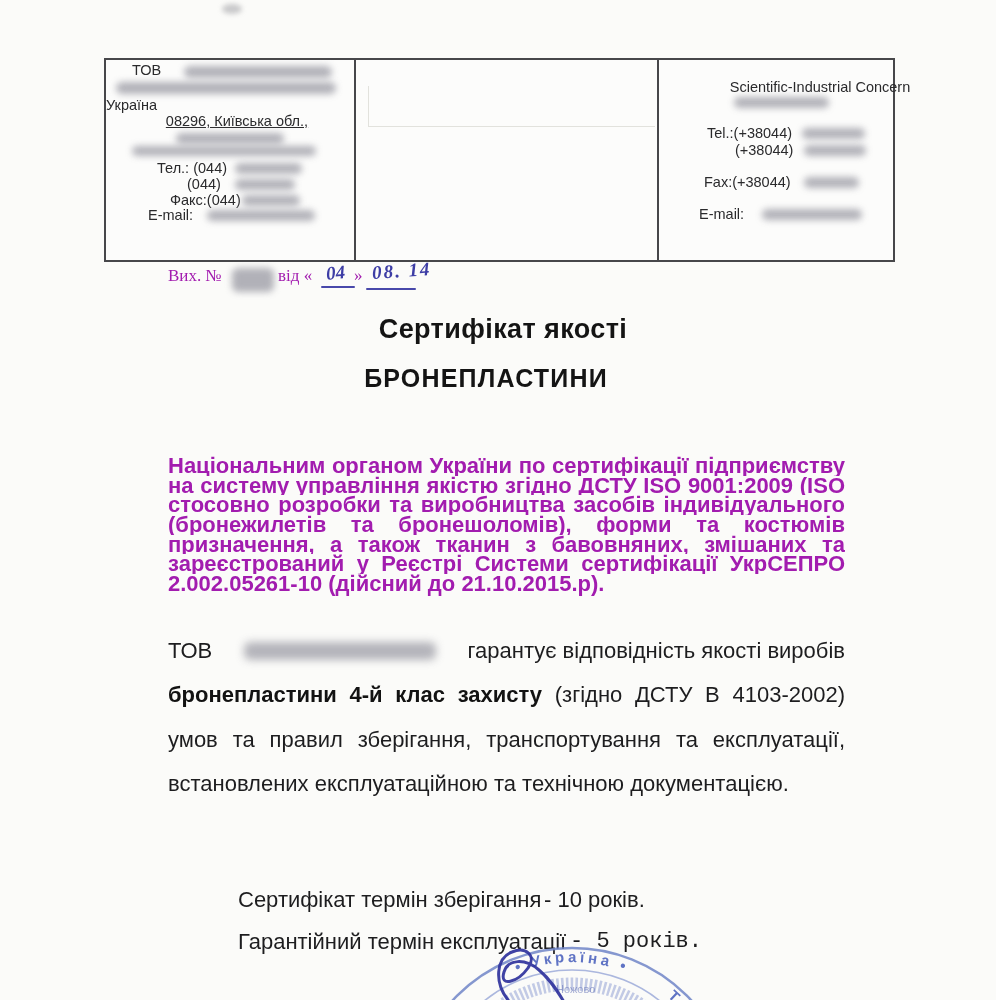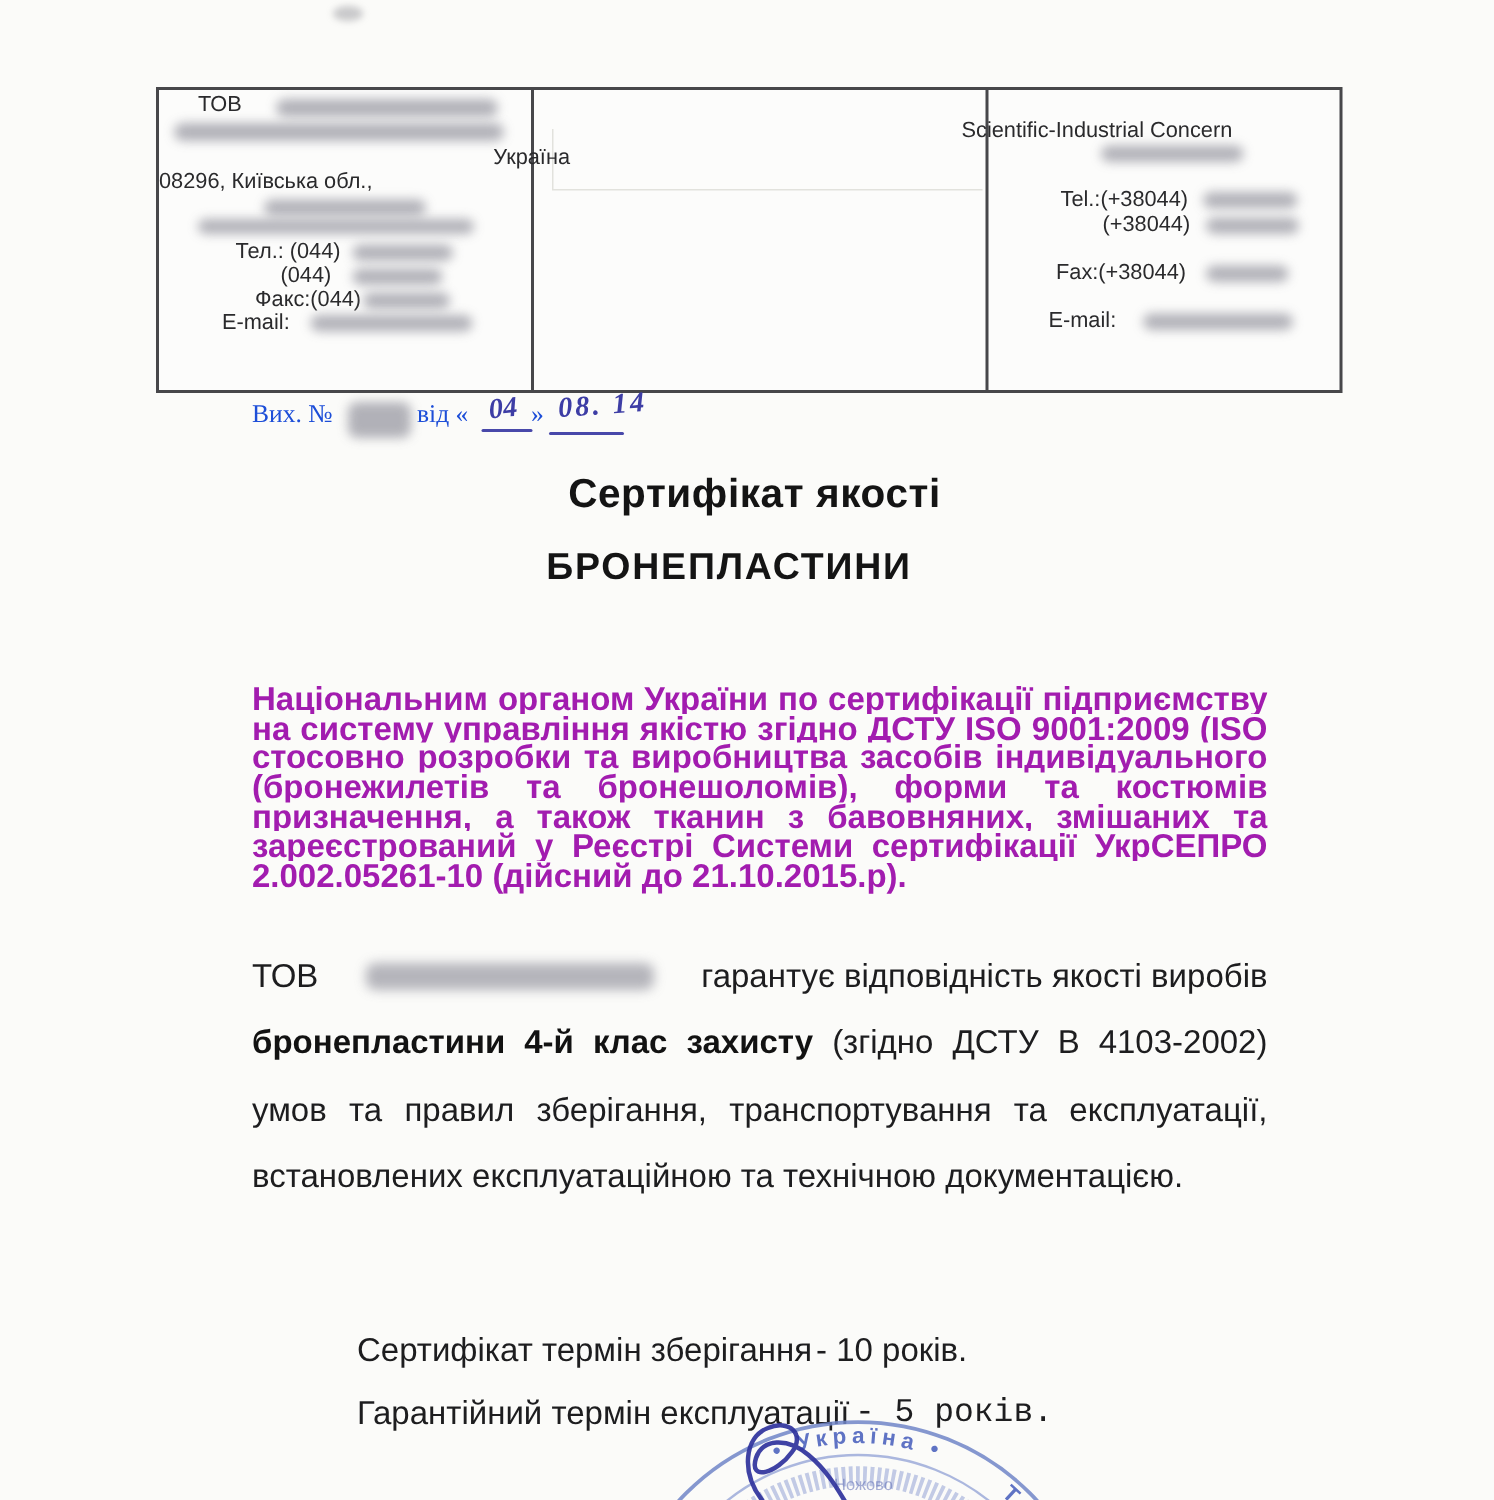--- a/index.html
+++ b/index.html
@@ -24,21 +24,21 @@
   .ghost-box{
     position:absolute;left:262px;top:26px;width:286px;height:40px;
     border-left:1px solid rgba(195,196,185,.45);
     border-bottom:1px solid rgba(195,196,185,.45);
   }
   .smudge{
     position:absolute;background:rgba(110,110,118,.35);
     border-radius:50%;filter:blur(2.5px);
   }
   
-  .ref{font-family:"Liberation Serif", serif;font-size:17px;color:#1d4ed8;white-space:nowrap;}
+  .ref{font-family:"Liberation Serif", serif;font-size:17px;color:#a21caf;white-space:nowrap;}
   .hand{
     font-family:"Liberation Serif", serif;font-style:italic;font-weight:bold;
     color:#3d3da5;font-size:19px;white-space:nowrap;
   }
   .hline{position:absolute;height:2px;background:#4848aa;border-radius:1px;}
   
   .title1{left:0;width:996px;text-align:center;padding-left:10px;box-sizing:border-box;
     top:314px;font-size:27px;font-weight:bold;color:#141414;letter-spacing:.4px;}
   .title2{left:0;width:996px;text-align:center;top:364px;font-size:25px;font-weight:bold;
     color:#141414;letter-spacing:1.2px;transform:translateX(-12px);}
@@ -70,36 +70,36 @@
 
 <div class="abs hdr-table">
   <div class="vline" style="left:248px;"></div>
   <div class="vline" style="left:551px;"></div>
   <div class="ghost-box"></div>
 
   <div>
     <span class="cellline" style="left:26px;top:3px;">ТОВ</span>
     <span class="blur" style="left:78px;top:6px;width:148px;height:12px;"></span>
     <span class="blur" style="left:10px;top:22px;width:220px;height:12px;"></span>
-    <span class="cellline" style="left:0;top:38px;width:274px;text-align:right;">Україна</span>
-    <span class="cellline" style="left:0;top:54px;width:262px;text-align:left;">08296, Київська обл.,</span>
+    <span class="cellline" style="left:0;top:38px;width:274px;text-align:left;">Україна</span>
+    <span class="cellline" style="left:0;top:54px;width:262px;text-align:center;text-decoration:underline;">08296, Київська обл.,</span>
     <span class="blur" style="left:70px;top:73px;width:108px;height:11px;"></span>
     <span class="blur" style="left:26px;top:86px;width:184px;height:10px;"></span>
     <span class="cellline" style="left:51px;top:101px;">Тел.: (044)</span>
     <span class="blur" style="left:129px;top:103px;width:67px;height:11px;"></span>
     <span class="cellline" style="left:81px;top:117px;">(044)</span>
     <span class="blur" style="left:129px;top:119px;width:60px;height:11px;"></span>
     <span class="cellline" style="left:64px;top:133px;">Факс:(044)</span>
     <span class="blur" style="left:136px;top:135px;width:58px;height:11px;"></span>
     <span class="cellline" style="left:42px;top:148px;">E-mail:</span>
     <span class="blur" style="left:101px;top:150px;width:108px;height:11px;"></span>
   </div>
 
   <div>
-    <span class="cellline" style="left:535px;top:20px;width:238px;">Scientific-Industrial Concern</span>
+    <span class="cellline" style="left:553px;top:20px;width:238px;text-align:center;padding-left:42px;">Scientific-Industrial Concern</span>
     <span class="blur" style="left:628px;top:37px;width:95px;height:11px;"></span>
     <span class="cellline" style="left:601px;top:66px;">Tel.:(+38044)</span>
     <span class="blur" style="left:696px;top:68px;width:63px;height:11px;"></span>
     <span class="cellline" style="left:629px;top:83px;">(+38044)</span>
     <span class="blur" style="left:698px;top:85px;width:62px;height:11px;"></span>
     <span class="cellline" style="left:598px;top:115px;">Fax:(+38044)</span>
     <span class="blur" style="left:698px;top:117px;width:55px;height:11px;"></span>
     <span class="cellline" style="left:593px;top:147px;">E-mail:</span>
     <span class="blur" style="left:656px;top:149px;width:100px;height:11px;"></span>
   </div>

